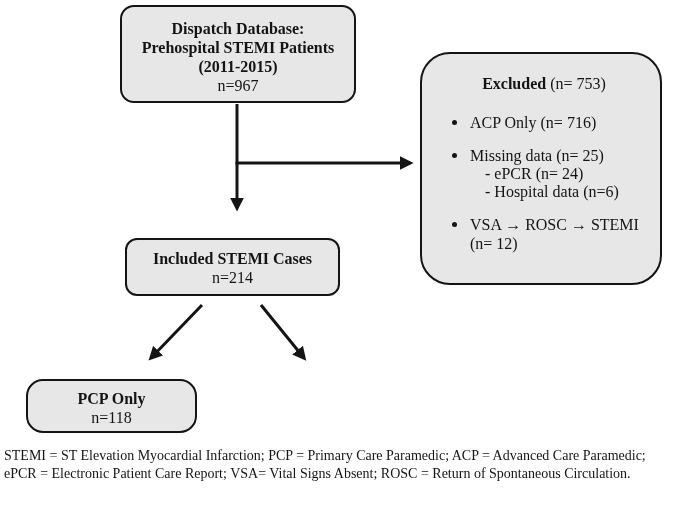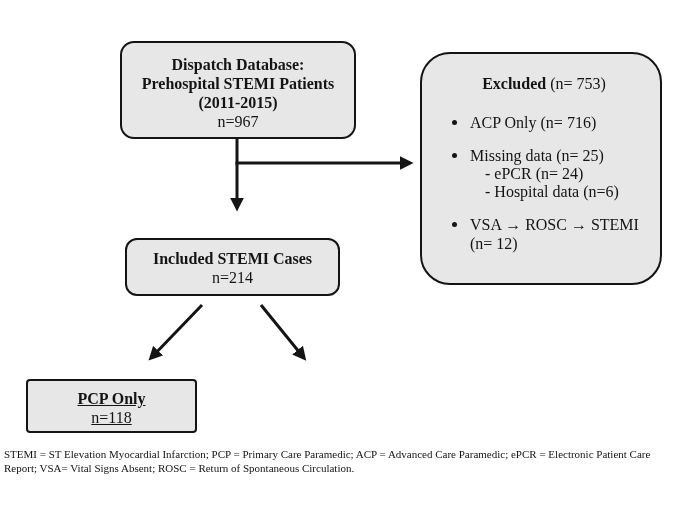--- a/index.html
+++ b/index.html
@@ -31,23 +31,23 @@
     position: absolute;
     box-sizing: border-box;
     background: var(--box-fill);
     border: 2.5px solid var(--box-border);
     border-radius: 14px;
     text-align: center;
     font-size: 16px;
     line-height: 19px;
   }
   .bold { font-weight: bold; }
-  .top-box      { left: 120px; top: 5px;   width: 236px; height: 98px;  padding-top: 12px; margin-top: 36px; }
+  .top-box      { left: 120px; top: 5px;   width: 236px; height: 98px;  padding-top: 12px; }
   .included-box { left: 125px; top: 238px; width: 215px; height: 58px;  padding-top: 9px;  border-radius: 12px; }
-  .pcp-box      { left: 26px;  top: 379px; width: 171px; height: 54px;  padding-top: 8px;  border-radius: 4px; text-decoration: underline; }
+  .pcp-box      { left: 26px;  top: 379px; width: 171px; height: 54px;  padding-top: 8px;  border-radius: 17px; }
   .acp-box      { left: 283px; top: 379px; width: 162px; height: 54px;  padding-top: 8px;  border-radius: 12px; }
   .excluded-box {
     left: 420px; top: 52px; width: 242px; height: 233px;
     border-radius: 30px;
     text-align: left;
     padding: 20px 12px 0 30px;
   }
   .ex-title { text-align: center; margin-bottom: 20px; padding-right: 12px; }
   .bullet { display: flex; align-items: flex-start; margin-bottom: 14px; font-family: Liberation Serif, serif; }
   .bullet.spaced { margin-top: 10px; }
@@ -57,21 +57,21 @@
     border-radius: 50%;
     background: var(--text);
     margin: 7px 13px 0 0;
   }
   .btext { line-height: 19px; }
   .sub { margin-left: 15px; line-height: 18px; }
   .footnote {
     position: absolute;
     left: 4px; top: 447px;
     width: 668px;
-    font-size: 11px;
+    font-size: 14px;
     line-height: 1.3;
     text-align: left;
   }
 </style>
 </head>
 <body>
 
 <div class="canvas">
 
   <svg class="arrows" viewBox="0 0 675 511">

